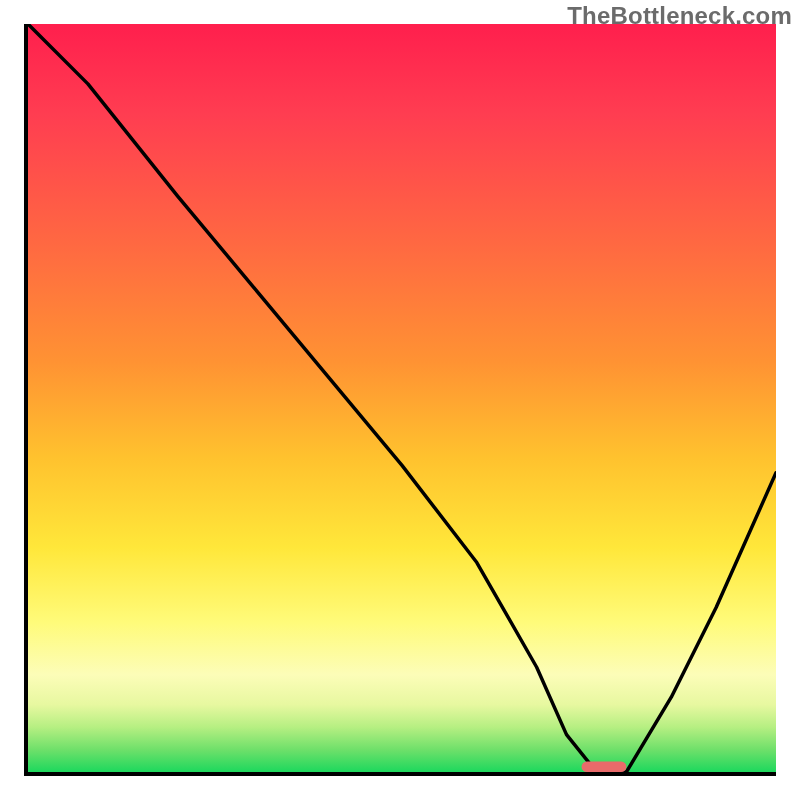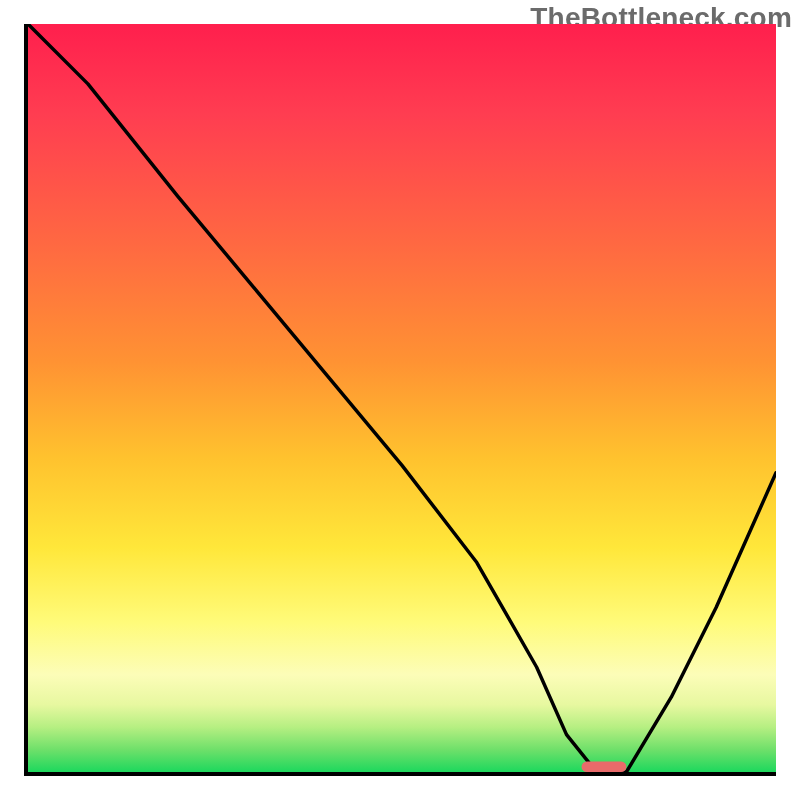--- a/index.html
+++ b/index.html
@@ -65,21 +65,21 @@
   }
   .marker {
     fill: #e96a6a;
     stroke: none;
   }
   .watermark {
     position: absolute;
     top: 2px;
     right: 8px;
     color: #6b6b6b;
-    font-size: 28px;
+    font-size: 24px;
     font-weight: 600;
     letter-spacing: 0.2px;
     user-select: none;
   }
 </style>
 </head>
 <body>
 
 <div class="chart-wrap">
   <div class="watermark">TheBottleneck.com</div>

